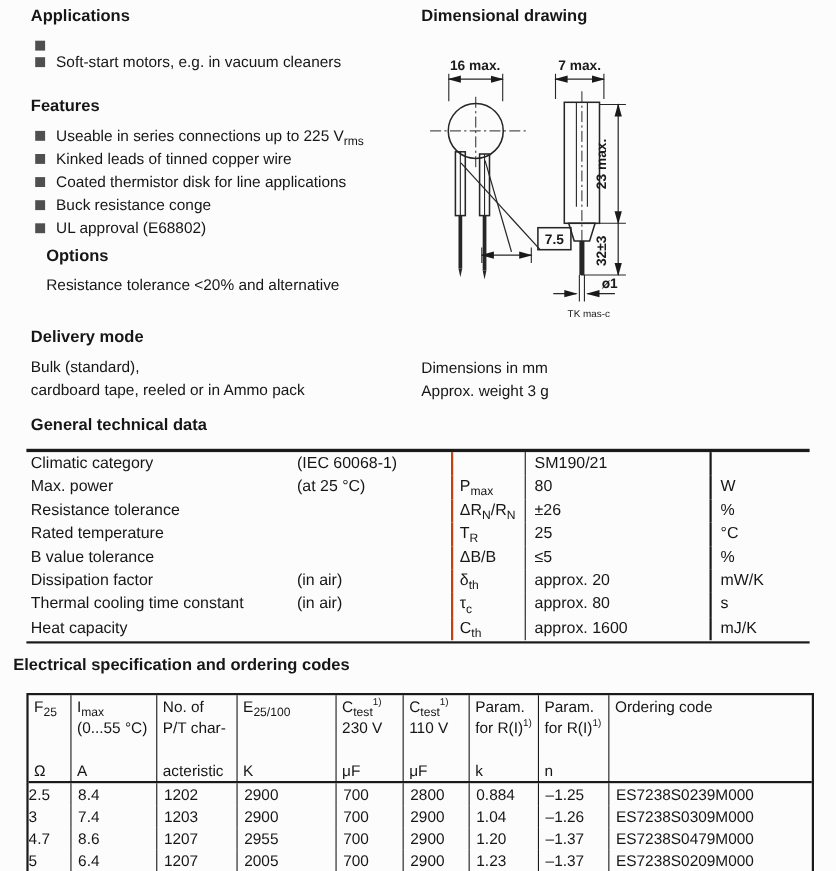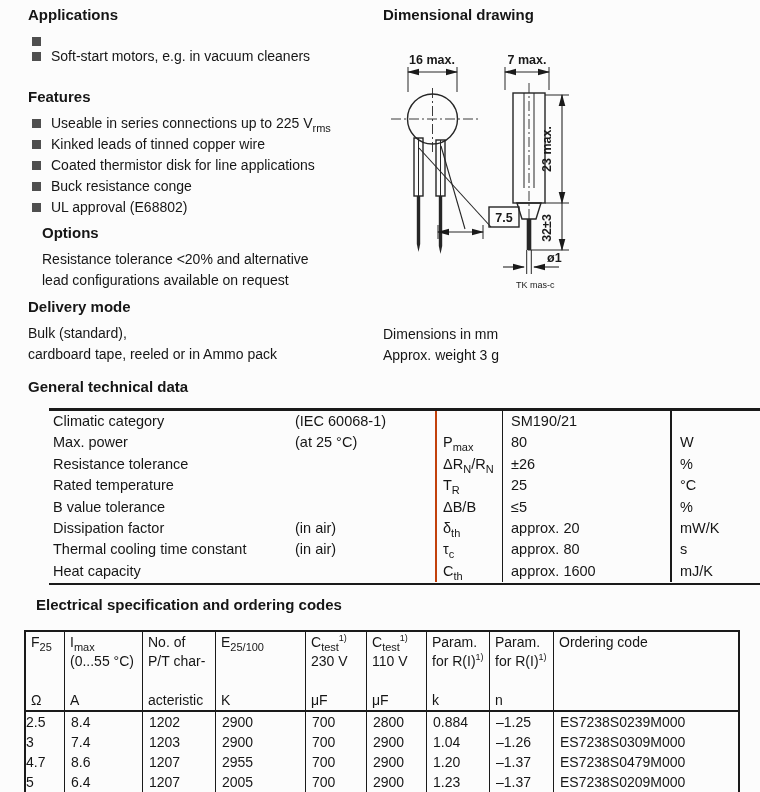--- a/index.html
+++ b/index.html
@@ -15,21 +15,21 @@
   .bullet-row{display:flex;line-height:21px;white-space:nowrap}
   .bullet-sq{flex:0 0 auto;width:9px;height:9px;background:#4f4f4f;margin:6px 10px 0 4px}
   sub{font-size:11px;line-height:0}
   sup{font-size:9px;line-height:0}
 
   
   #t1{
     left:24px;top:408px;width:712px;height:172px;
     border-top:3px solid #1a1a1a;border-bottom:2px solid #1a1a1a;
     display:grid;grid-template-columns:246px 140px 67px 168px 91px;
-    grid-auto-rows:21.4px;font-size:14.5px;margin-left:25px;
+    grid-auto-rows:21.4px;font-size:14.5px;
   }
   #t1 .c{line-height:21.4px;white-space:nowrap;overflow:hidden}
   #t1 .desc{padding-left:4px}
   #t1 .sym{border-left:2px solid #c2410c;padding-left:6px}
   #t1 .val{border-left:1.6px solid #1a1a1a;padding-left:8px}
   #t1 .unit{border-left:2px solid #1a1a1a;padding-left:8px}
 
   
   #t2{
     left:24px;top:630px;width:712px;
@@ -87,21 +87,20 @@
   </div>
   <div class="bullet-row">
     <span class="bullet-sq"></span>
     <span class="line">UL approval (E68802)</span>
   </div>
 </div>
 
 <div class="abs" style="left:42px;top:224px;width:350px">
   <p class="sec-title">Options</p>
   <div class="line">Resistance tolerance &lt;20% and alternative</div>
-  <div class="line">lead configurations available on request</div>
 </div>
 
 <div class="abs" style="left:28px;top:298px;width:350px">
   <p class="sec-title">Delivery mode</p>
   <div class="line">Bulk (standard),</div>
   <div class="line">cardboard tape, reeled or in Ammo pack</div>
 </div>
 
 <p class="abs sec-title" style="left:383px;top:6px">Dimensional drawing</p>
 
@@ -220,21 +219,21 @@
   <div class="c val">approx. 80</div>
   <div class="c unit">s</div>
 
   <div class="c desc">Heat capacity</div>
   <div class="c cond"></div>
   <div class="c sym">C<sub>th</sub></div>
   <div class="c val">approx. 1600</div>
   <div class="c unit">mJ/K</div>
 </div>
 
-<p class="abs sec-title" style="left:36px;top:596px">Electrical specification and ordering codes</p>
+<p class="abs sec-title" style="left:12px;top:596px">Electrical specification and ordering codes</p>
 
 <div id="t2" class="abs">
   <div class="hrow">
     <div class="hcell">
       <span>F<sub>25</sub></span>
       <span class="u">Ω</span>
     </div>
     <div class="hcell">
       <span>I<sub>max</sub></span>
       <span>(0...55 °C)</span>

